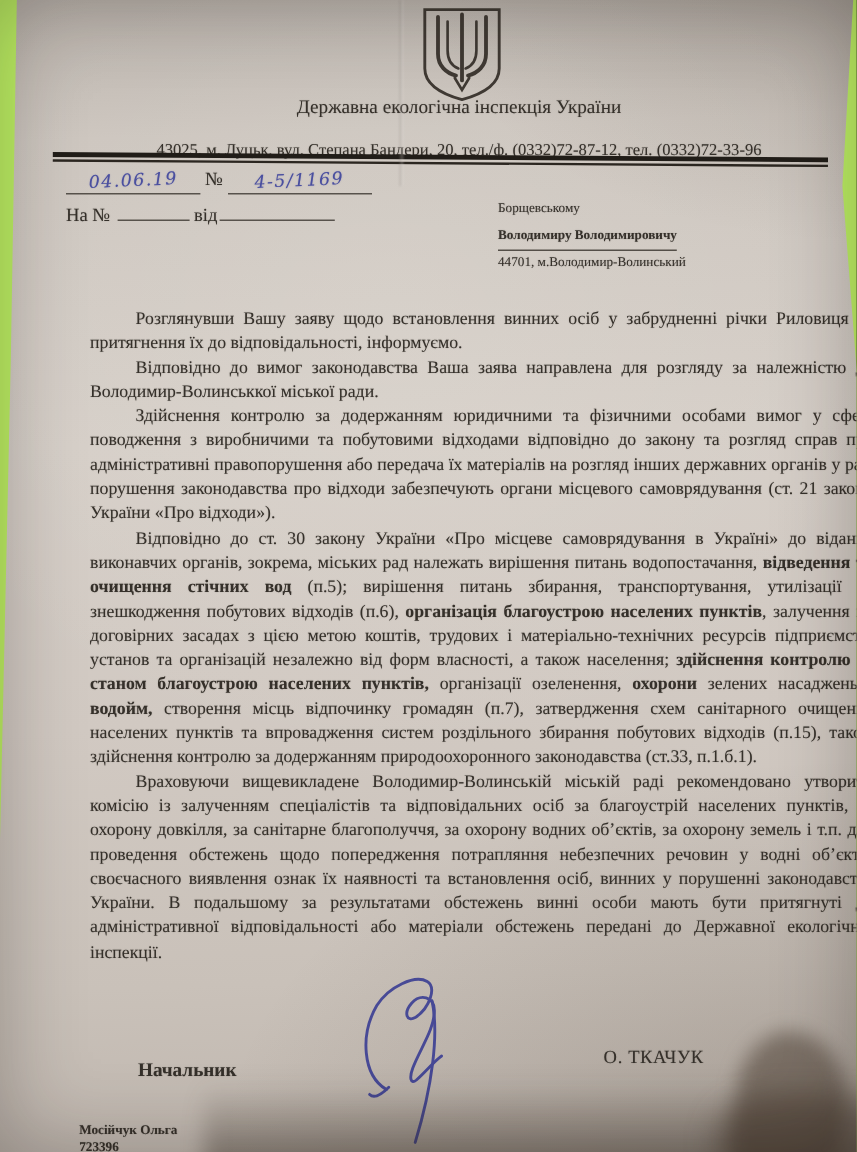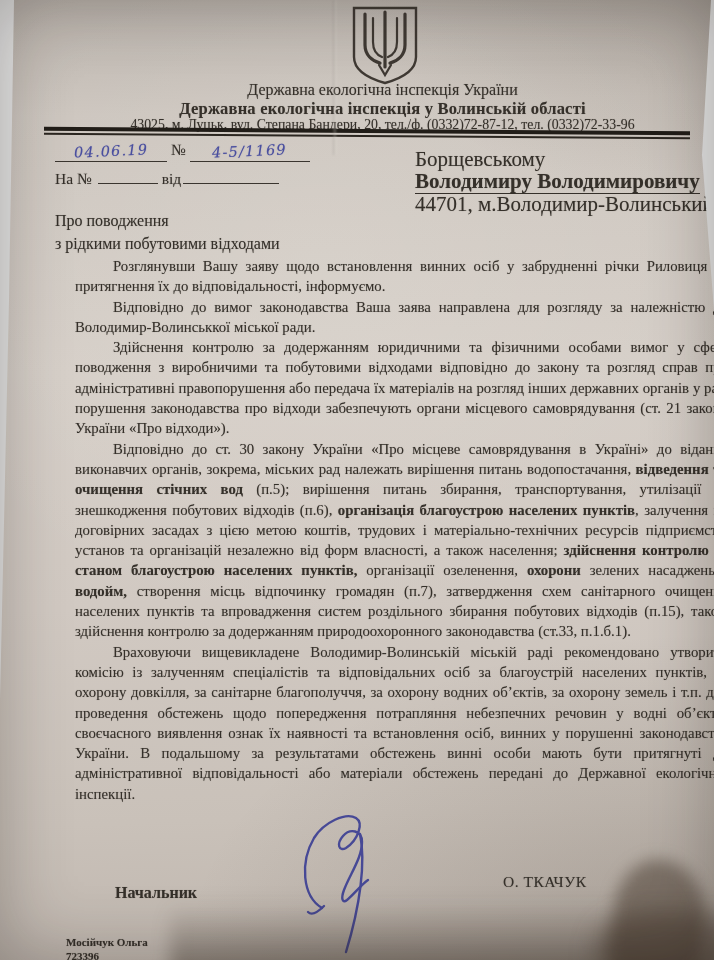--- a/index.html
+++ b/index.html
@@ -1,16 +1,16 @@
 <!DOCTYPE html>
 <html><head>
 <meta charset="utf-8">
 <style>
   html,body{margin:0;padding:0;background:#14100c;}
-  .photo{position:relative;width:714px;height:960px;overflow:hidden;background:#e5e5e5;
+  .photo{position:relative;width:714px;height:960px;overflow:hidden;background:#bef264;
          font-family:"Liberation Serif","DejaVu Serif",serif;}
   .paper{position:absolute;inset:0;
     clip-path:polygon(14px 0,711px 0,702px 155px,714px 310px,714px 960px,0 960px,0 700px,9px 300px,12px 120px);
     background:
       radial-gradient(90% 55% at 45% 28%, rgba(255,253,246,0.12), transparent 70%),
       radial-gradient(120% 55% at 100% 100%, rgba(66,55,45,0.22), transparent 62%),
       radial-gradient(70% 30% at 100% 0%, rgba(80,70,60,0.18), transparent 70%),
       linear-gradient(178deg,#b9b2ab 0%,#ccc5be 12%,#d5cec7 38%,#d1c9c2 62%,#c9c1b9 84%,#bfb6ae 100%);}
   .crease{position:absolute;left:333px;top:0;width:3px;height:155px;
     background:linear-gradient(to right,rgba(110,100,90,.28),rgba(255,255,255,.30));filter:blur(1px);}
@@ -37,21 +37,21 @@
   .u-date{width:112px;}
   .u-num{width:120px;}
   .hand{display:inline-block;font-family:"DejaVu Serif",serif;font-style:italic;color:#4a4f9f;
         font-size:14.5px;letter-spacing:1.2px;transform:rotate(-2.5deg) translateY(1px);
         text-shadow:0 0 1px rgba(72,78,160,.55);}
   .ref2{left:55px;top:168px;font-size:15.5px;white-space:nowrap;}
   .blank{display:inline-block;border-bottom:1.6px solid #3a352f;height:15px;vertical-align:baseline;}
   .b-on{width:60px;margin-left:6px;}
   .b-from{width:96px;margin-left:2px;}
 
-  .addr{left:415px;top:149px;font-size:21px;line-height:21.5px;}
+  .addr{left:415px;top:164px;font-size:11px;line-height:21.5px;}
   .addr .ul{display:inline-block;border-bottom:1.4px solid #35302a;padding-bottom:1px;font-weight:bold;}
 
   .subj{left:55px;top:210px;font-size:16px;line-height:22.5px;}
 
   .body-text{left:52px;top:256px;width:653px;font-size:14.8px;line-height:20.3px;text-align:justify;margin-left:23px;}
   .body-text p{margin:0;text-indent:38px;}
   .body-text .b{font-weight:bold;}
 
   .sig-title{left:115px;top:884px;font-size:16px;font-weight:bold;}
   .sig-name{left:503px;top:873px;font-size:15.5px;letter-spacing:.5px;}
@@ -72,21 +72,20 @@
         <path d="M35 7 V62" stroke-width="3.2"></path>
         <path d="M15 9 V40 C15 50 22 56 30 58" stroke-width="3.2"></path>
         <path d="M55 9 V40 C55 50 48 56 40 58" stroke-width="3.2"></path>
         <path d="M23 13 V37 C23 45 27 50 32 52" stroke-width="2.2"></path>
         <path d="M47 13 V37 C47 45 43 50 38 52" stroke-width="2.2"></path>
         <path d="M29 60 L35 70 L41 60" stroke-width="2.2"></path>
       </g>
     </svg>
 
     <div class="t hdr hdr-org1">Державна екологічна інспекція України</div>
-    <div class="t hdr hdr-org2">Державна екологічна інспекція у Волинській області</div>
     <div class="t hdr hdr-contact">43025, м. Луцьк, вул. Степана Бандери, 20, тел./ф. (0332)72-87-12, тел. (0332)72-33-96</div>
 
     <div class="rule">
       <div class="r1"></div>
         <div class="rg"></div>
         <div class="r2"></div>
     </div>
 
     <div class="t ref1">
       <span class="uline u-date"><span class="hand">04.06.19</span></span>
@@ -97,24 +96,20 @@
       <span>На №</span><span class="blank b-on"></span>
       <span>від</span><span class="blank b-from"></span>
     </div>
 
     <div class="t addr">
       <div>Борщевському</div>
       <div><span class="ul">Володимиру Володимировичу</span></div>
       <div>44701, м.Володимир-Волинський</div>
     </div>
 
-    <div class="t subj">
-      <div>Про поводження</div>
-      <div>з рідкими побутовими відходами</div>
-    </div>
 
     <div class="t body-text">
         <p><span>Розглянувши Вашу заяву щодо встановлення винних осіб у забрудненні річки Риловиця та притягнення їх до відповідальності, інформуємо.</span></p>
         <p><span>Відповідно до вимог законодавства Ваша заява направлена для розгляду за належністю до Володимир-Волинськкої міської ради.</span></p>
         <p><span>Здійснення контролю за додержанням юридичними та фізичними особами вимог у сфері поводження з виробничими та побутовими відходами відповідно до закону та розгляд справ про адміністративні правопорушення або передача їх матеріалів на розгляд інших державних органів у разі порушення законодавства про відходи забезпечують органи місцевого самоврядування (ст. 21 закону України «Про відходи»).</span></p>
         <p><span>Відповідно до ст. 30 закону України «Про місцеве самоврядування в Україні» до відання виконавчих органів, зокрема, міських рад належать вирішення питань водопостачання, </span><span class="b">відведення та очищення стічних вод</span><span> (п.5); вирішення питань збирання, транспортування, утилізації та знешкодження побутових відходів (п.6), </span><span class="b">організація благоустрою населених пунктів</span><span>, залучення на договірних засадах з цією метою коштів, трудових і матеріально-технічних ресурсів підприємств, установ та організацій незалежно від форм власності, а також населення; </span><span class="b">здійснення контролю за станом благоустрою населених пунктів,</span><span> організації озеленення, </span><span class="b">охорони</span><span> зелених насаджень і </span><span class="b">водойм,</span><span> створення місць відпочинку громадян (п.7), затвердження схем санітарного очищення населених пунктів та впровадження систем роздільного збирання побутових відходів (п.15), також здійснення контролю за додержанням природоохоронного законодавства (ст.33, п.1.б.1).</span></p>
         <p><span>Враховуючи вищевикладене Володимир-Волинській міській раді рекомендовано утворити комісію із залученням спеціалістів та відповідальних осіб за благоустрій населених пунктів, за охорону довкілля, за санітарне благополуччя, за охорону водних об’єктів, за охорону земель і т.п. для проведення обстежень щодо попередження потрапляння небезпечних речовин у водні об’єкти, своєчасного виявлення ознак їх наявності та встановлення осіб, винних у порушенні законодавства України. В подальшому за результатами обстежень винні особи мають бути притягнуті до адміністративної відповідальності або матеріали обстежень передані до Державної екологічної інспекції.</span></p>
       </div>
 
     <div class="t sig-title">Начальник</div>

